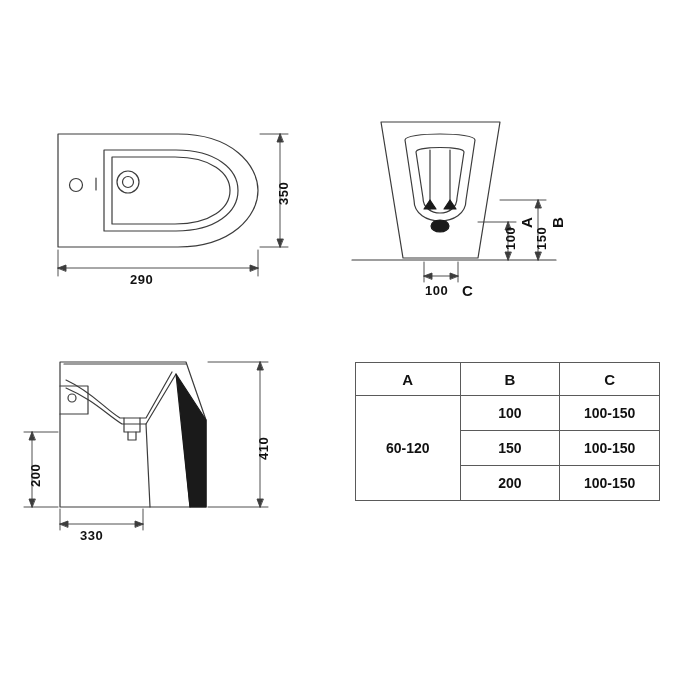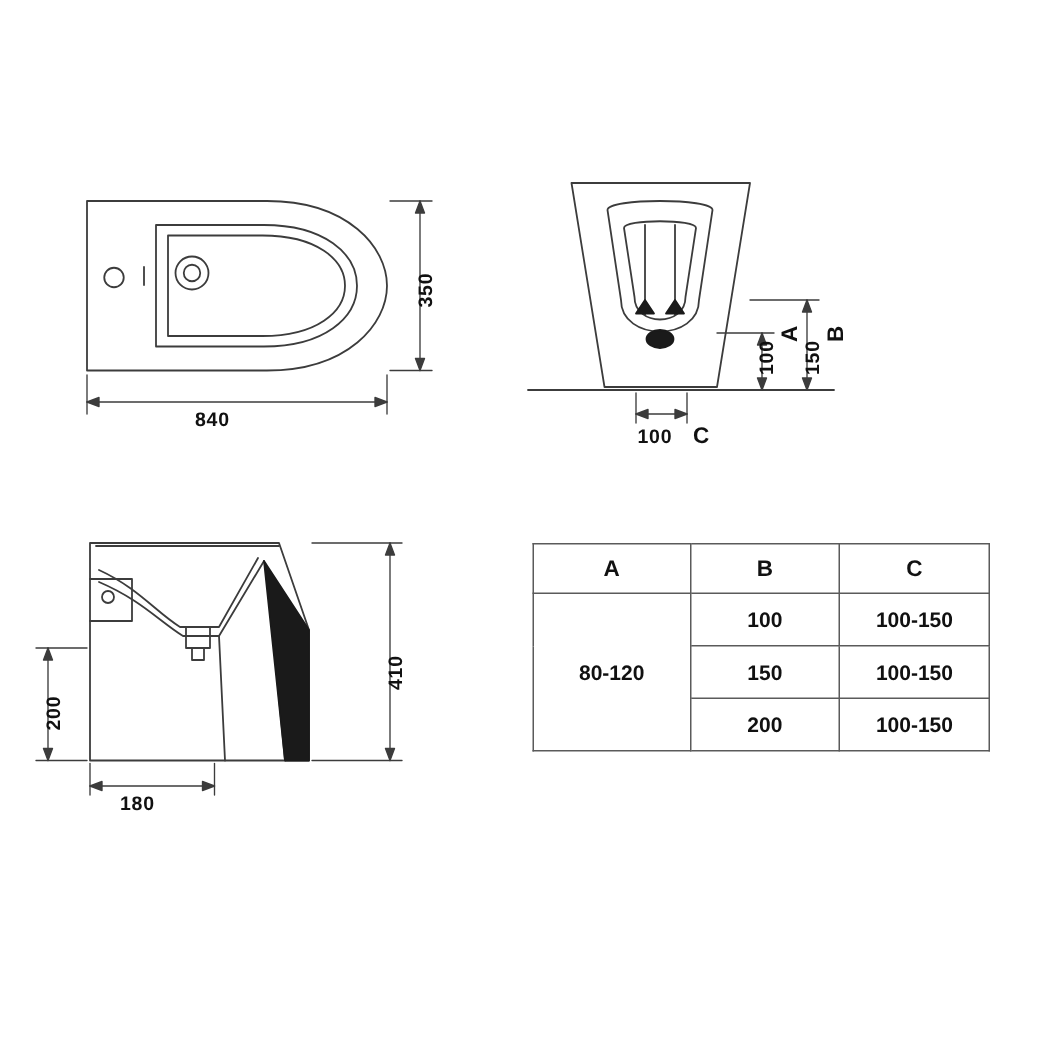--- a/index.html
+++ b/index.html
@@ -189,53 +189,53 @@
         <path d="M60 509 L60 530"></path>
         <path d="M143 509 L143 530"></path>
         <path d="M60 524 L143 524"></path>
         <path d="M60 524 L68 521 L68 527 Z" fill="#3c3c3c"></path>
         <path d="M143 524 L135 521 L135 527 Z" fill="#3c3c3c"></path>
       </g>
 
     </g>
   </svg>
 
-  <div class="dim-label" style="left:130px; top:272px;">840</div>
+  <div class="dim-label" style="left:130px; top:272px;">290</div>
 
   <div class="dim-label rot90" style="left:276px; top:205px;">350</div>
 
   <div class="dim-label rot90" style="left:503px; top:250px;">100</div>
 
   <div class="dim-label rot90" style="left:518px; top:228px; font-size:15px;">A</div>
 
   <div class="dim-label rot90" style="left:534px; top:250px;">150</div>
 
   <div class="dim-label rot90" style="left:549px; top:228px; font-size:15px;">B</div>
 
   <div class="dim-label" style="left:425px; top:283px;">100</div>
 
   <div class="dim-label" style="left:462px; top:282px; font-size:15px;">C</div>
 
   <div class="dim-label rot90" style="left:256px; top:460px;">410</div>
 
   <div class="dim-label rot90" style="left:28px; top:487px;">200</div>
 
-  <div class="dim-label" style="left:80px; top:528px;">180</div>
+  <div class="dim-label" style="left:80px; top:528px;">330</div>
 
   <table class="spec-table">
     <thead>
       <tr>
         <th class="col-a">A</th>
         <th class="col-b">B</th>
         <th class="col-c">C</th>
       </tr>
     </thead>
     <tbody>
       <tr>
-        <td class="col-a" rowspan="3">80-120</td>
+        <td class="col-a" rowspan="3">60-120</td>
         <td class="col-b">100</td>
         <td class="col-c">100-150</td>
       </tr>
       <tr>
         <td class="col-b">150</td>
         <td class="col-c">100-150</td>
       </tr>
       <tr>
         <td class="col-b">200</td>
         <td class="col-c">100-150</td>

